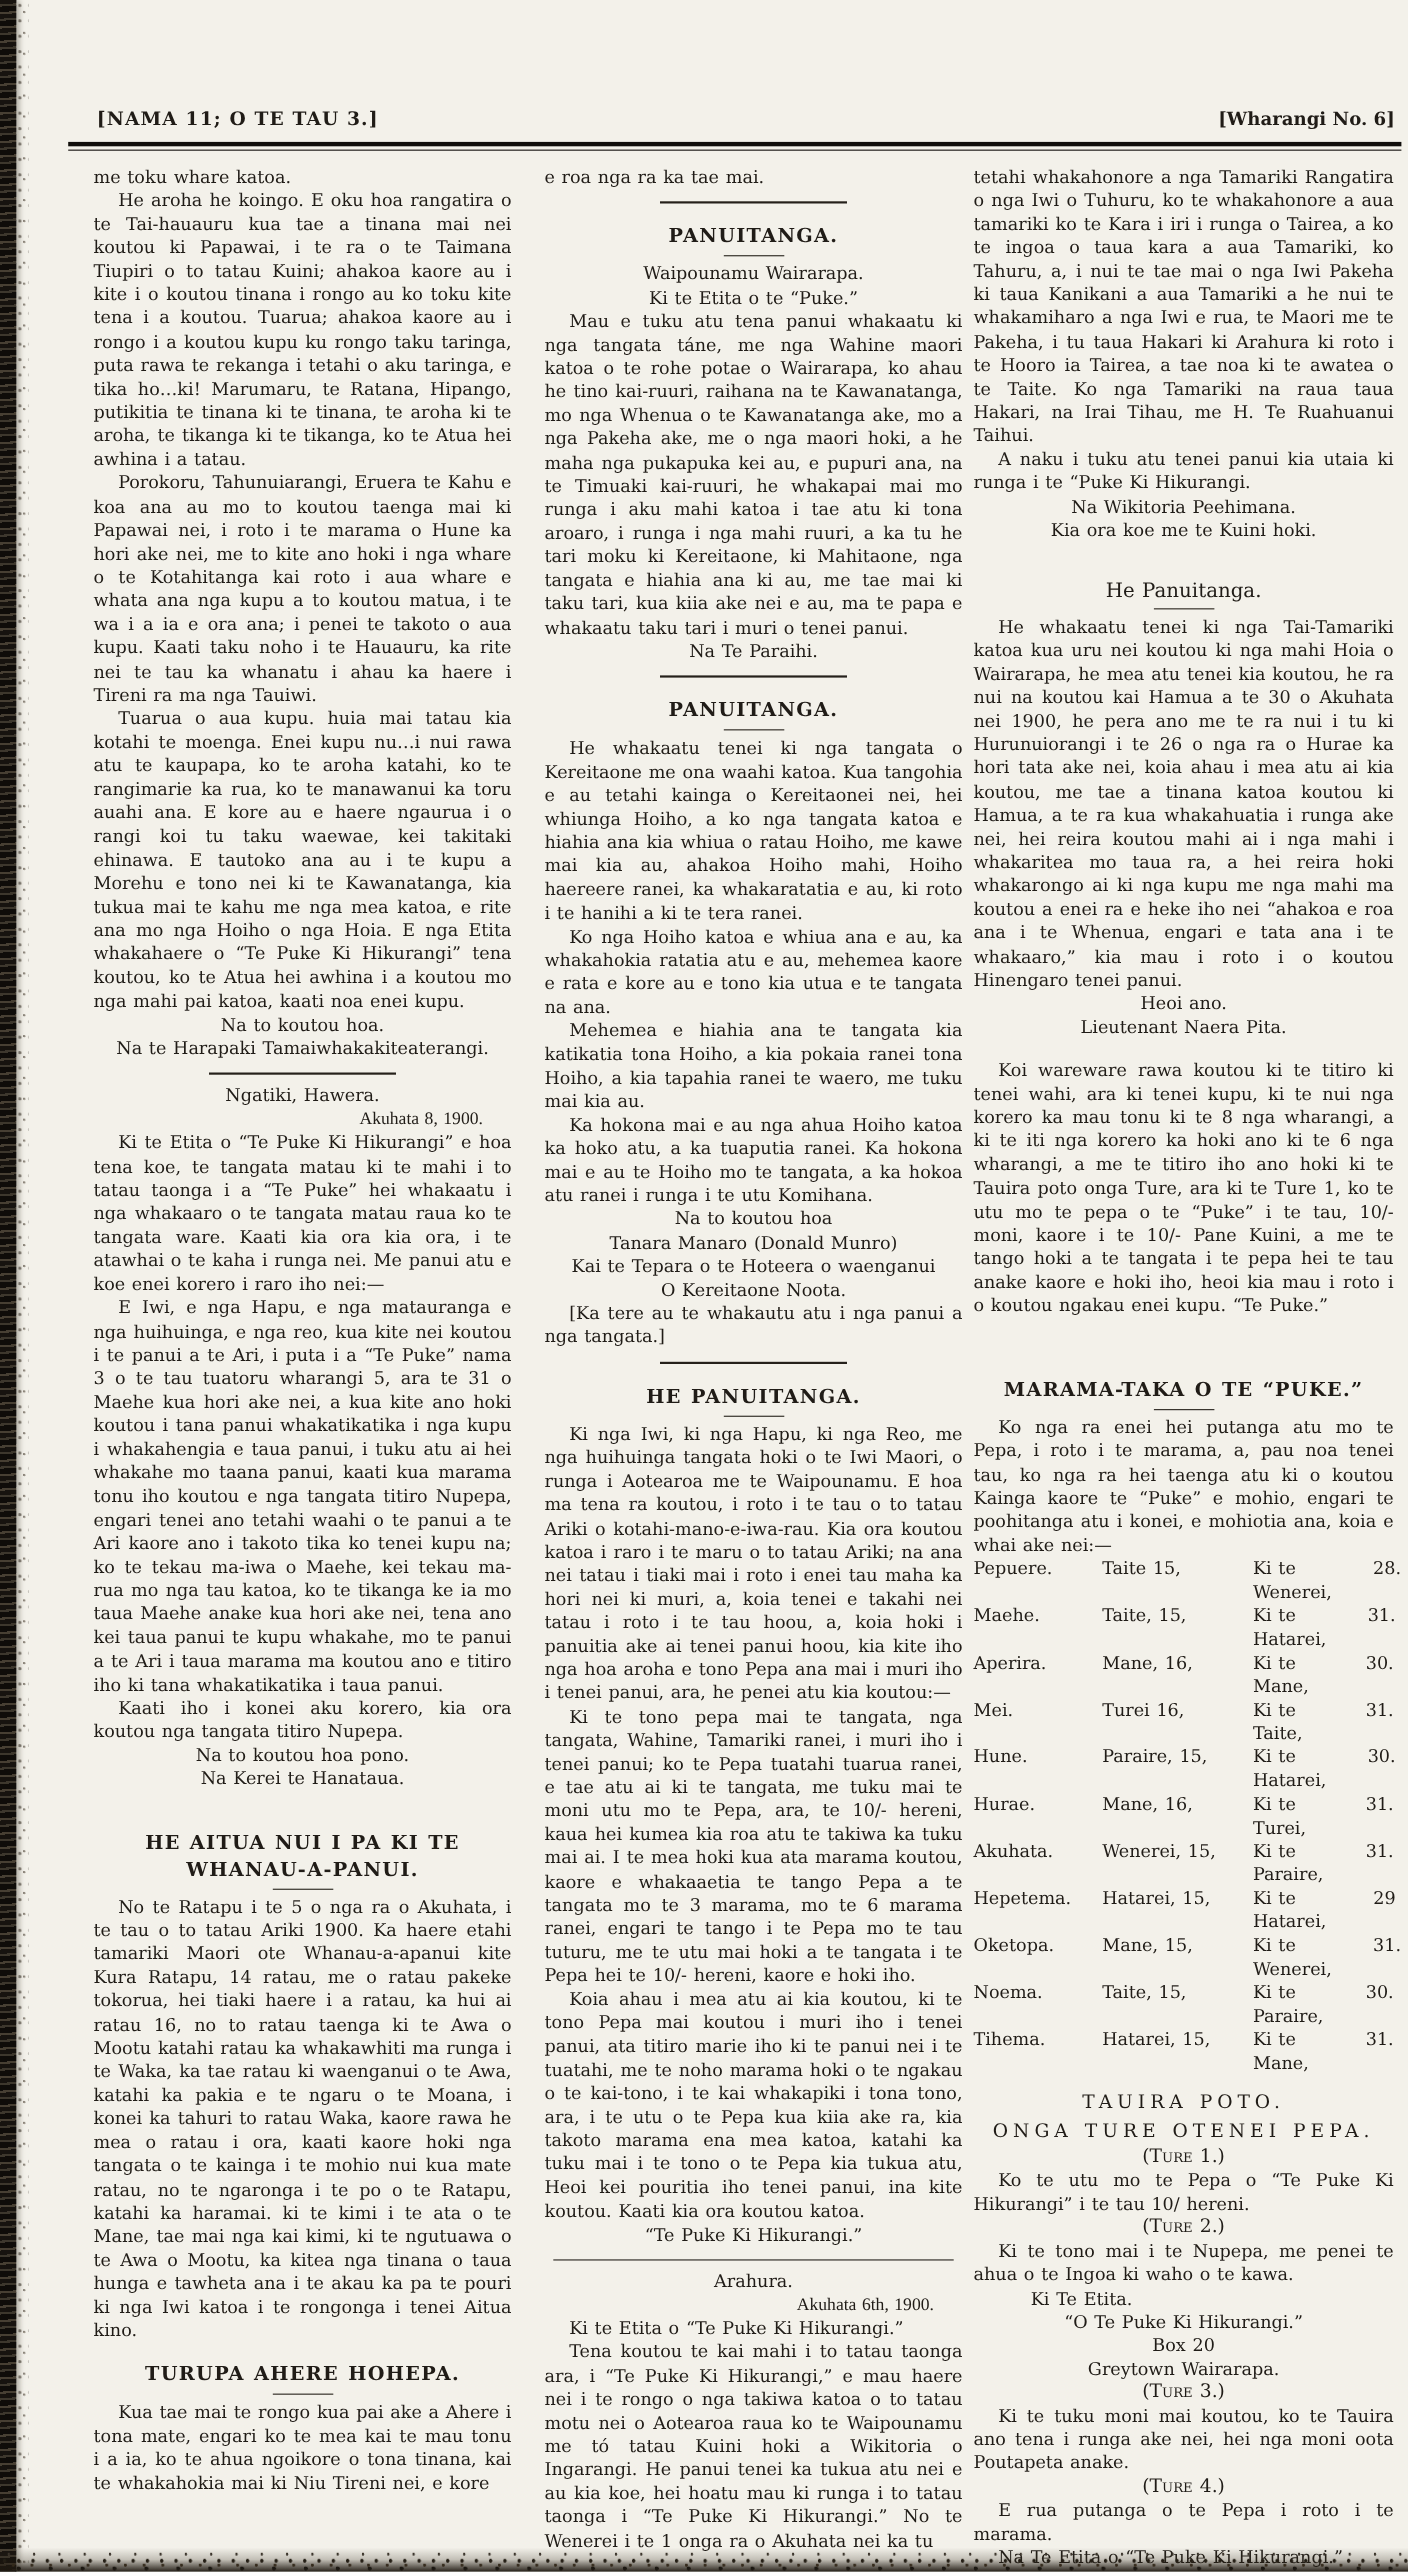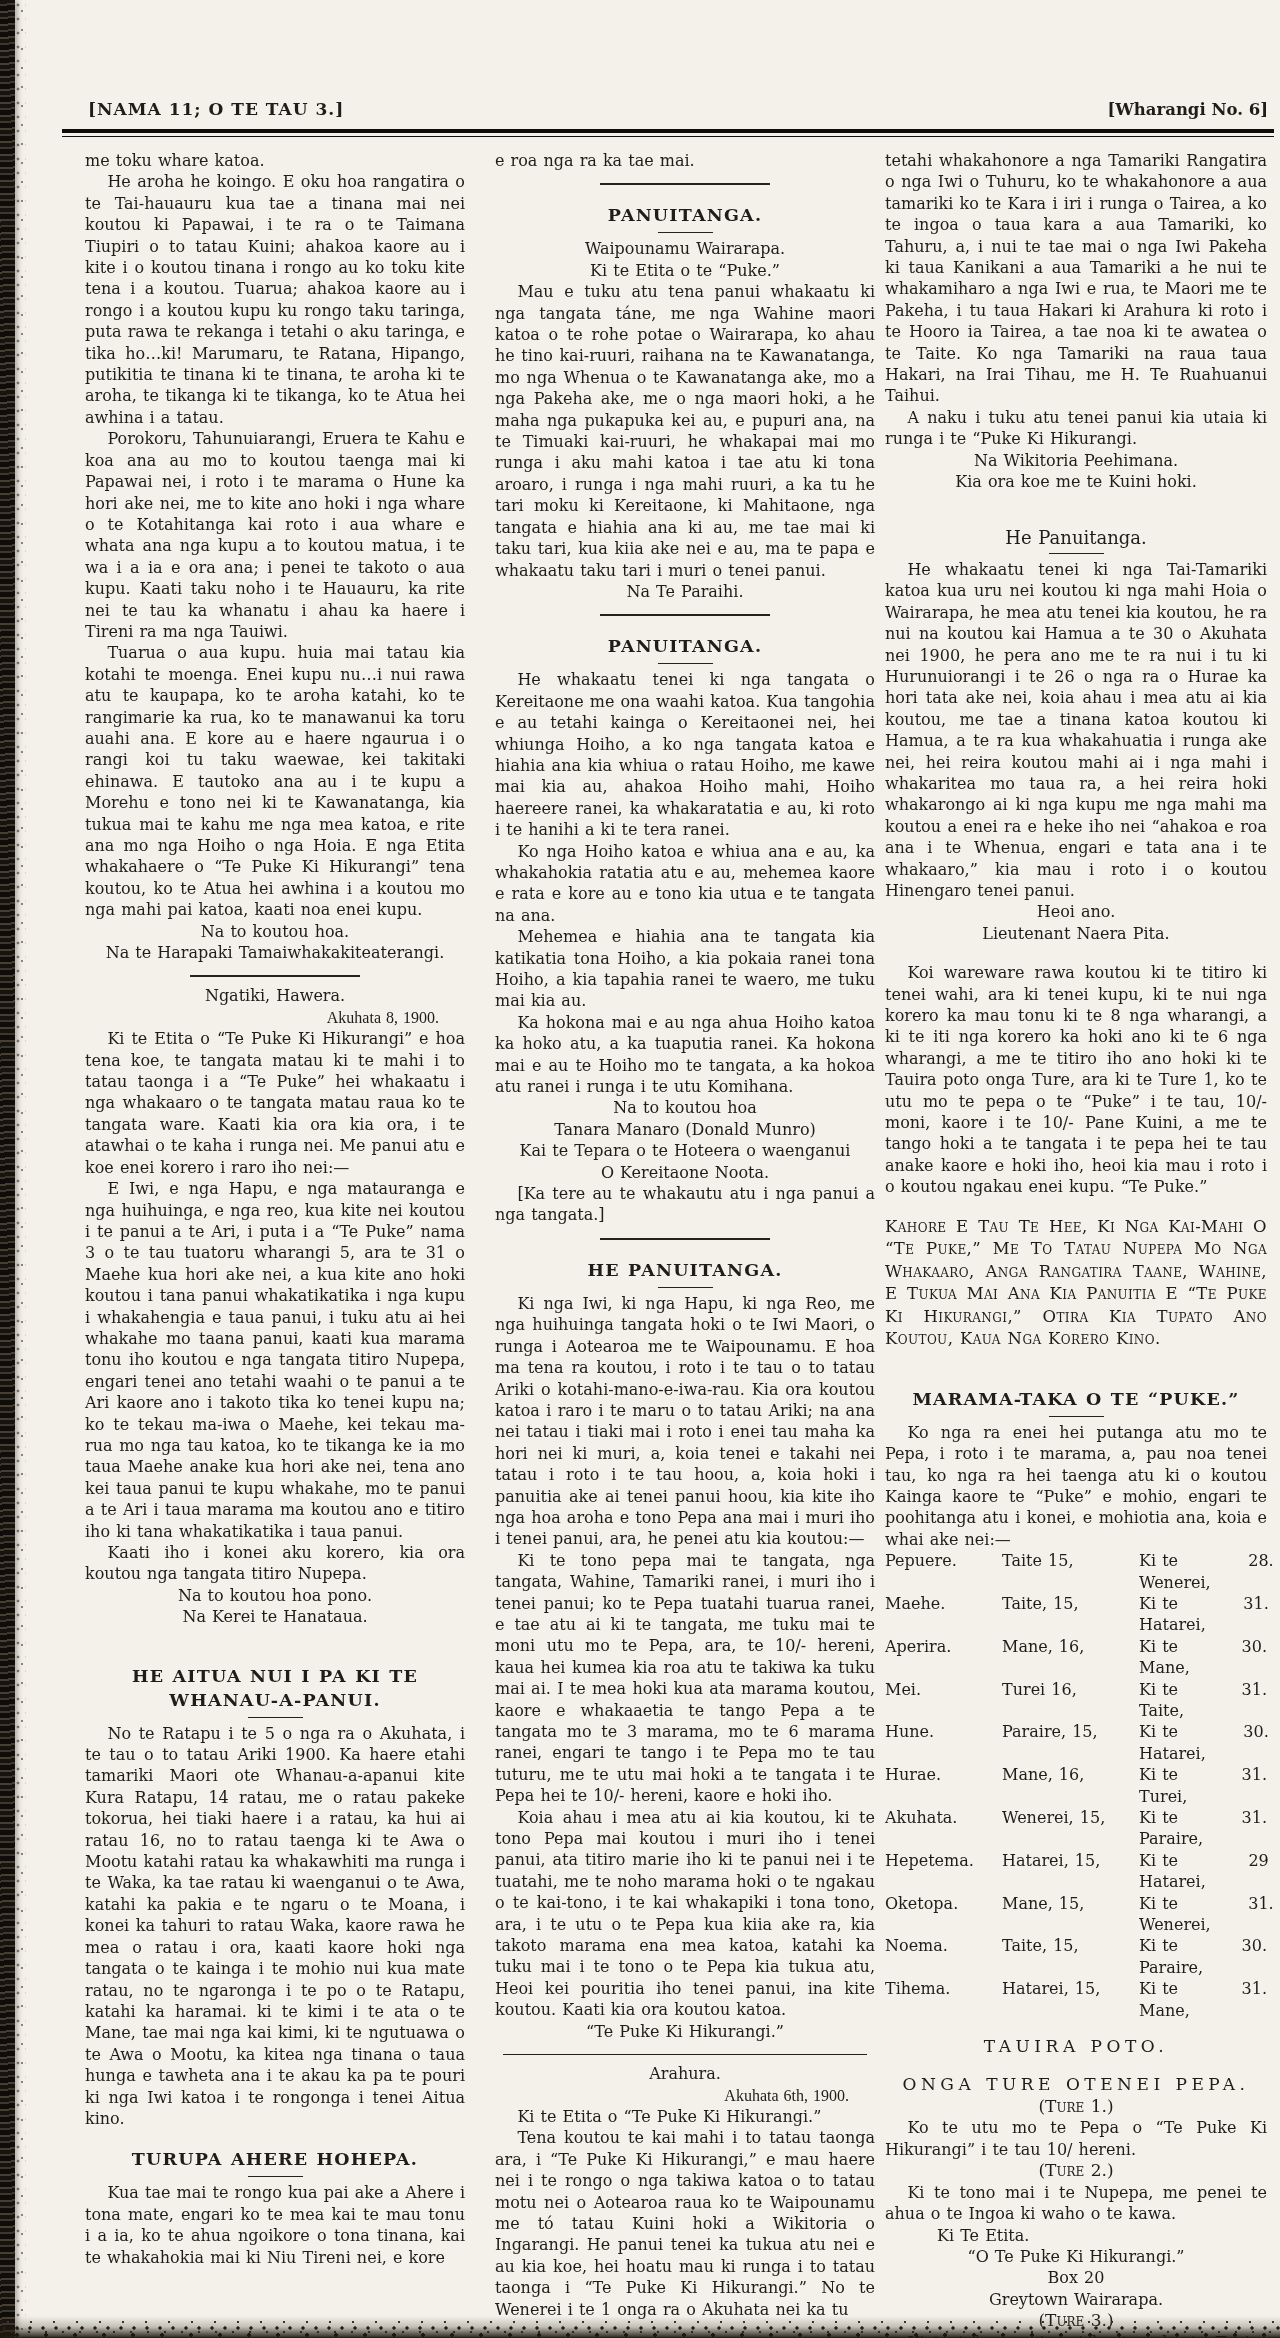--- a/index.html
+++ b/index.html
@@ -39,21 +39,21 @@
   #col1{left:85px}#col2{left:495px}#col3{left:885px;width:382px}
   .p{text-indent:1.4em;margin:0;}
   .p0{text-indent:0;}
   .c{text-align:center;margin:0;text-indent:0;}
   .r{text-align:right;padding-right:26px;margin:0;text-indent:0;font-family:Liberation Serif, serif;}
   .ind{padding-left:52px;margin:0;text-indent:0;text-align:left;}
   .h{text-align:center;font-size:17.5px;letter-spacing:1.2px;font-weight:bold;
     margin:18px 0 2px;line-height:24px;text-indent:0;}
   .h2{text-align:center;font-size:18px;font-weight:normal;margin:16px 0 2px;text-indent:0;}
   .hsp{letter-spacing:4.5px;font-weight:normal;font-size:17px;margin:14px 0 0;line-height:23px;}
-  .hsp + .hsp{margin-top:15px;}
+  .hsp + .hsp{margin-top:4px;}
   .tsc{font-variant:small-caps;font-size:17px;}
   .sc{font-variant:small-caps;font-size:16.5px;letter-spacing:.4px;margin:0;line-height:22.5px;}
   .rule{border:none;margin:5px auto;}
   .rs{width:55px;border-top:1.8px solid #25211b;}
   .rm{width:170px;border-top:2.5px solid #25211b;margin:12px auto 8px;}
   .rl{width:96%;border-top:1.8px solid #25211b;margin:12px auto 8px;}
   .dbl{border-top:3.5px solid #15120e;border-bottom:1.6px solid #15120e;height:3px;margin:16px 0 10px;}
   .gap{height:18px;}
   .imprint{text-align:center;line-height:22.5px;text-indent:0;}
   .cal-row{display:grid;grid-template-columns:98px 114px 1fr 44px;line-height:21.4px;text-indent:0;gap:19px;}
@@ -137,21 +137,20 @@
     <div class="c">Kia ora koe me  te Kuini hoki.</div>
     <div class="gap"></div>
     <div class="h2">He Panuitanga.</div>
     <div class="rule rs"></div>
     <div class="p">He whakaatu tenei ki nga Tai-Tamariki katoa kua uru nei koutou ki nga mahi Hoia o Wairarapa, he mea atu tenei kia koutou, he ra nui na koutou kai Hamua a te 30 o Akuhata nei 1900, he pera ano me te ra nui i tu ki Hurunuiorangi i te 26 o nga ra o Hurae ka hori tata ake nei, koia ahau i mea atu ai kia koutou, me tae a tinana katoa koutou ki Hamua, a te ra kua whakahuatia i runga ake nei, hei reira koutou mahi ai i nga mahi i whakaritea mo taua ra, a hei reira hoki whakarongo ai ki nga kupu me nga mahi ma koutou a enei ra e heke iho nei “ahakoa e roa ana i te Whenua, engari e tata ana i te whakaaro,” kia mau i roto i o koutou Hinengaro tenei panui.</div>
     <div class="c">Heoi ano.</div>
     <div class="c">Lieutenant Naera Pita.</div>
     <div class="gap"></div>
     <div class="p">Koi wareware rawa koutou ki te titiro ki tenei wahi, ara ki tenei kupu, ki te nui nga korero ka mau tonu ki te 8 nga wharangi, a ki te iti nga korero ka hoki ano ki te 6 nga wharangi, a me te titiro iho ano hoki ki te Tauira poto onga Ture, ara ki te Ture 1, ko te utu mo te pepa o te “Puke” i te tau, 10/- moni, kaore i te 10/- Pane Kuini, a me te tango hoki a te tangata i te pepa hei te tau anake kaore e hoki iho, heoi kia mau i roto i o koutou ngakau enei kupu.   “Te Puke.”</div>
     <div class="gap"></div>
-    <div class="sc">Kahore E Tau Te Hee, Ki Nga Kai-Mahi O “Te Puke,” Me To Tatau Nupepa Mo Nga Whakaaro, Anga Rangatira Taane, Wahine, E Tukua Mai Ana Kia Panuitia E “Te Puke Ki Hikurangi,” Otira Kia Tupato Ano Koutou, Kaua Nga Korero Kino.</div>
     <div class="gap"></div>
     <div class="h">MARAMA-TAKA O TE “PUKE.”</div>
     <div class="rule rs"></div>
     <div class="p">Ko nga ra enei hei putanga atu mo te Pepa, i roto i te marama, a, pau noa tenei tau, ko nga ra hei taenga atu ki o koutou Kainga kaore te “Puke” e mohio, engari te poohitanga atu i konei, e mohiotia ana, koia e whai ake nei:—</div>
     <div class="cal-row">
       <span class="cc cc0">Pepuere.</span>
       <span class="cc cc1">Taite 15,</span>
       <span class="cc cc2">Ki te Wenerei,</span>
       <span class="cc cc3">28.</span>
     </div>

